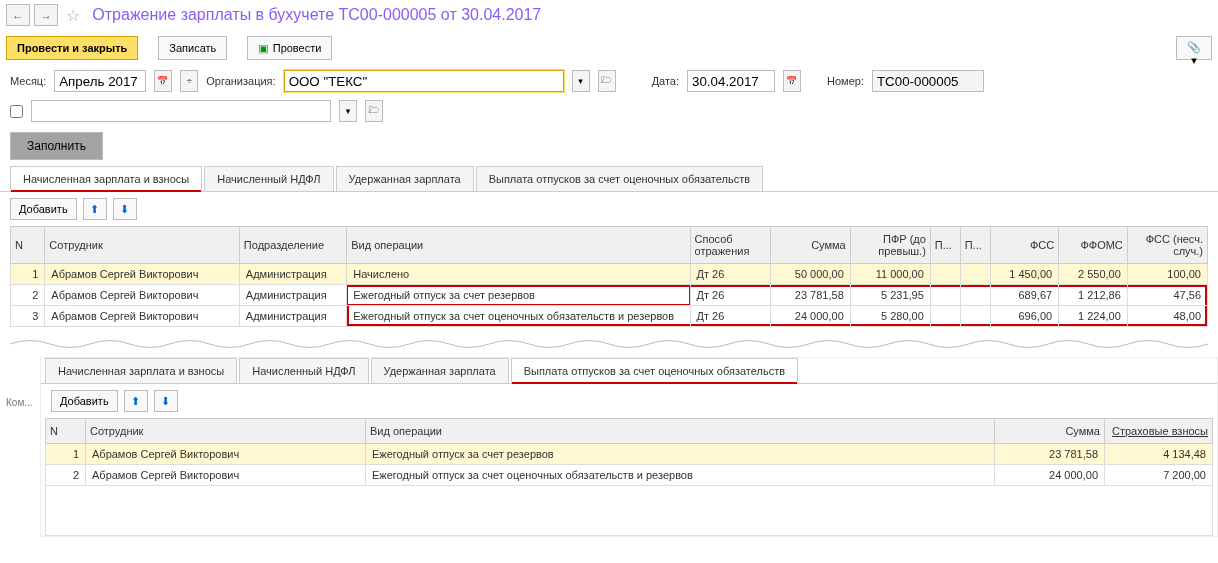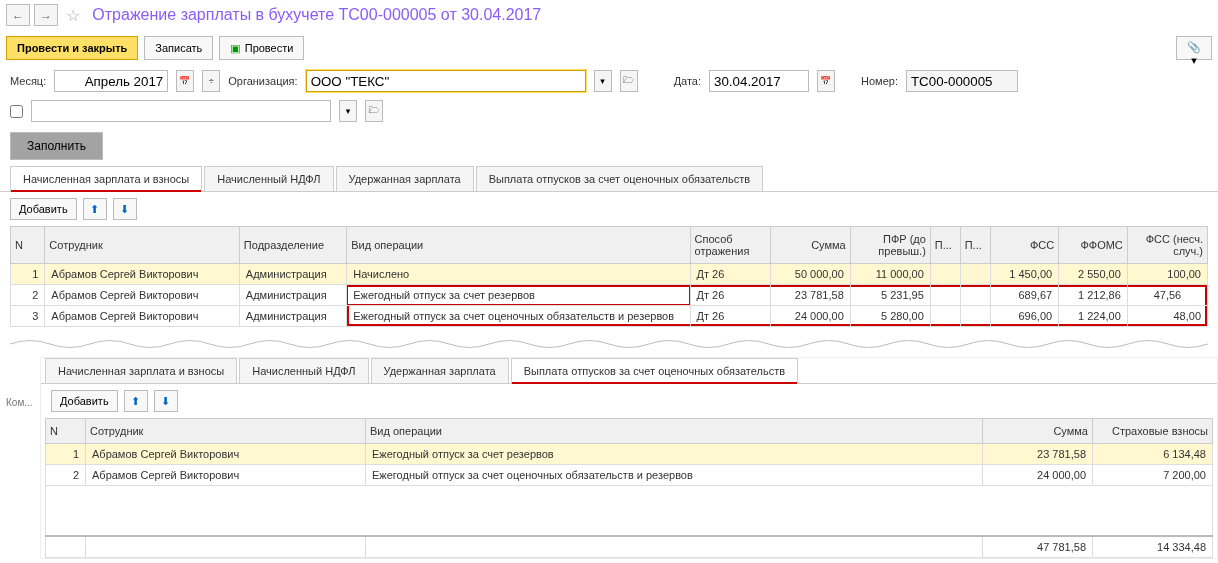--- a/index.html
+++ b/index.html
@@ -3,32 +3,32 @@
 <meta charset="utf-8">
 <style>
 * { box-sizing: border-box; margin: 0; padding: 0; }
 body { font-family: Arial, sans-serif; font-size: 11px; color: #333; background: #fff; }
 
 .toolbar-top { display: flex; align-items: center; padding: 4px 6px; gap: 4px; }
 .nav-btn { width: 24px; height: 22px; border: 1px solid #bbb; background: #f5f5f5; cursor: pointer; display: flex; align-items: center; justify-content: center; font-size: 12px; color: #666; }
 .star-icon { color: #aaa; font-size: 16px; margin: 0 4px; }
 .doc-title { font-size: 16px; font-weight: normal; color: #8b5cf6; margin-left: 4px; }
 
-.actions-row { display: flex; align-items: flex-end; padding: 6px; gap: 6px; }
+.actions-row { display: flex; align-items: flex-end; padding: 6px; gap: 20px; }
 .btn { border: 1px solid #bbb; background: #f8f8f8; padding: 4px 10px; cursor: pointer; font-size: 11px; height: 24px; }
 .btn-yellow { background: #ffe066; border-color: #d4a000; font-weight: bold; }
 .btn-provesti { display: flex; align-items: center; gap: 4px; }
 
 .actions-right { margin-left: auto; display: flex; gap: 4px; }
 
 .form-row { display: flex; align-items: center; padding: 4px 10px; gap: 8px; }
 .form-label { color: #333; }
-.input-month { width: 114px; height: 22px; border: 1px solid #bbb; padding: 2px 4px; text-align: right; }
+.input-month { width: 92px; height: 22px; border: 1px solid #bbb; padding: 2px 4px; }
 .input-org { width: 280px; height: 22px; border: 1px solid #d4a000; outline: 1px solid #ffe066; padding: 2px 4px; }
-.input-date { width: 100px; height: 22px; border: 1px solid #bbb; padding: 2px 4px; }
+.input-date { width: 88px; height: 22px; border: 1px solid #bbb; padding: 2px 4px; }
 .input-number { width: 112px; height: 22px; border: 1px solid #bbb; padding: 2px 4px; background: #f5f5f5; }
 .input-dropdown { width: 300px; height: 22px; border: 1px solid #bbb; }
 .input-btn { width: 18px; height: 22px; border: 1px solid #bbb; background: #f5f5f5; cursor: pointer; font-size: 9px; }
 .checkbox { width: 13px; height: 13px; }
 
 .big-btn { padding: 6px 16px; font-size: 12px; border: 1px solid #bbb; background: #a3a3a3; cursor: pointer; margin: 6px 10px; }
 
 .tabs { display: flex; padding: 0 10px; border-bottom: 1px solid #ccc; }
 .tab { padding: 6px 12px; border: 1px solid #ccc; border-bottom: none; background: #f5f5f5; cursor: pointer; margin-right: 2px; font-size: 11px; position: relative; }
 .tab.active { background: #fff; }
@@ -162,21 +162,21 @@
       <td>Абрамов Сергей Викторович</td>
       <td>Администрация</td>
       <td style="box-shadow: inset 0 0 0 1px #c00, inset 0 2px 0 #c00;">Ежегодный отпуск за счет резервов</td>
       <td style="box-shadow: inset 0 2px 0 #c00;">Дт 26</td>
       <td class="num-col" style="box-shadow: inset 0 2px 0 #c00;">23 781,58</td>
       <td class="num-col" style="box-shadow: inset 0 2px 0 #c00;">5 231,95</td>
       <td style="box-shadow: inset 0 2px 0 #c00;"></td>
       <td style="box-shadow: inset 0 2px 0 #c00;"></td>
       <td class="num-col" style="box-shadow: inset 0 2px 0 #c00;">689,67</td>
       <td class="num-col" style="box-shadow: inset 0 2px 0 #c00;">1 212,86</td>
-      <td class="num-col" style="box-shadow: inset 0 2px 0 #c00, inset -2px 0 0 #c00; text-align: center;">47,56</td>
+      <td class="num-col" style="box-shadow: inset 0 2px 0 #c00, inset -2px 0 0 #c00;">47,56</td>
     </tr>
     <tr>
       <td class="num-col">3</td>
       <td>Абрамов Сергей Викторович</td>
       <td>Администрация</td>
       <td style="box-shadow: inset 0 -2px 0 #c00, inset 2px 0 0 #c00;">Ежегодный отпуск за счет оценочных обязательств и резервов</td>
       <td style="box-shadow: inset 0 -2px 0 #c00;">Дт 26</td>
       <td class="num-col" style="box-shadow: inset 0 -2px 0 #c00;">24 000,00</td>
       <td class="num-col" style="box-shadow: inset 0 -2px 0 #c00;">5 280,00</td>
       <td style="box-shadow: inset 0 -2px 0 #c00;"></td>
@@ -212,47 +212,40 @@
     <button class="tbl-btn arrow-btn">⬇</button>
   </div>
 
   <table class="tbl" style="margin:0 4px;width:calc(100% - 8px);">
     <thead>
       <tr>
         <th style="width:40px;">N</th>
         <th style="width:280px;">Сотрудник</th>
         <th>Вид операции</th>
         <th style="width:110px;" class="num-col">Сумма</th>
-        <th style="width:120px;" class="num-col">Страховые взносы</th>
+        <th style="width:108px;text-decoration:underline;" class="num-col">Страховые взносы</th>
       </tr>
     </thead>
     <tbody>
       <tr class="row-sel">
         <td class="num-col">1</td>
         <td>Абрамов Сергей Викторович</td>
         <td>Ежегодный отпуск за счет резервов</td>
         <td class="num-col">23 781,58</td>
-        <td class="num-col">6 134,48</td>
+        <td class="num-col">4 134,48</td>
       </tr>
       <tr>
         <td class="num-col">2</td>
         <td>Абрамов Сергей Викторович</td>
         <td>Ежегодный отпуск за счет оценочных обязательств и резервов</td>
         <td class="num-col">24 000,00</td>
         <td class="num-col">7 200,00</td>
       </tr>
       <tr>
             <td colspan="5" style="height:50px;border-left:1px solid #ddd;border-right:1px solid #ddd;"></td>
           </tr>
-      <tr class="totals-row">
-        <td></td>
-            <td></td>
-            <td></td>
-        <td class="num-col">47 781,58</td>
-        <td class="num-col">14 334,48</td>
-      </tr>
     </tbody>
   </table>
 </div>
 </div>
 
 
 
 
 </body></html>

